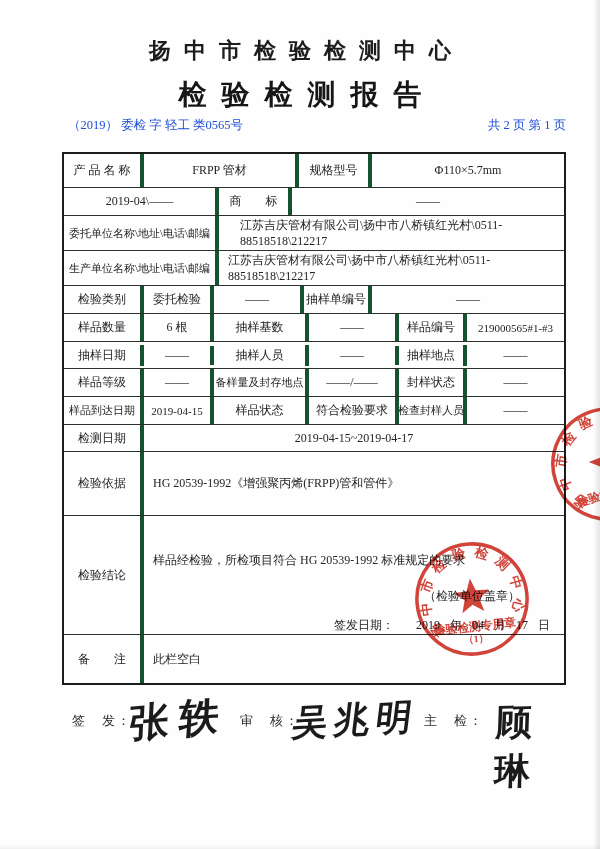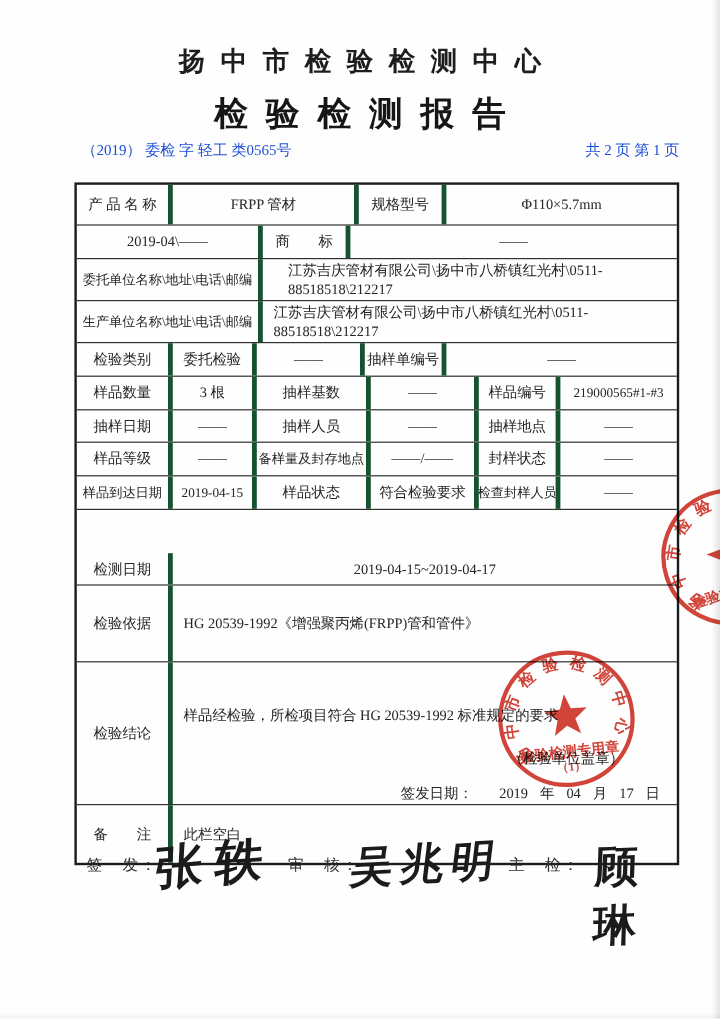--- a/index.html
+++ b/index.html
@@ -98,28 +98,28 @@
     <div class="row" style="height:28px;">
       <div class="cell w80">检验类别</div>
       <div class="cell w70">委托检验</div>
       <div class="cell w90">——</div>
       <div class="cell w68">抽样单编号</div>
       <div class="cell endc">——</div>
     </div>
 
     <div class="row" style="height:28px;">
       <div class="cell w80">样品数量</div>
-      <div class="cell w70">3 根</div>
+      <div class="cell w70">6 根</div>
       <div class="cell w95">抽样基数</div>
       <div class="cell w90">——</div>
       <div class="cell w68">样品编号</div>
       <div class="cell endc small">219000565#1-#3</div>
     </div>
 
-    <div class="row" style="height:27px;">
+    <div class="row" style="height:27px;align-items:center;">
       <div class="cell w80">抽样日期</div>
       <div class="cell w70">——</div>
       <div class="cell w95">抽样人员</div>
       <div class="cell w90">——</div>
       <div class="cell w68">抽样地点</div>
       <div class="cell endc">——</div>
     </div>
 
     <div class="row" style="height:28px;">
       <div class="cell w80">样品等级</div>
@@ -132,21 +132,21 @@
 
     <div class="row" style="height:28px;">
       <div class="cell w80 small">样品到达日期</div>
       <div class="cell w70 small">2019-04-15</div>
       <div class="cell w95">样品状态</div>
       <div class="cell w90">符合检验要求</div>
       <div class="cell w68 small">检查封样人员</div>
       <div class="cell endc">——</div>
     </div>
 
-    <div class="row" style="height:27px;margin-top:36px;">
+    <div class="row" style="height:27px;">
       <div class="cell w80">检测日期</div>
       <div class="cell endc">2019-04-15~2019-04-17</div>
     </div>
 
     <div class="row" style="height:64px;">
       <div class="cell w80">检验依据</div>
       <div class="cell endc leftal">HG 20539-1992《增强聚丙烯(FRPP)管和管件》</div>
     </div>
 
     <div class="row" style="height:119px;">

